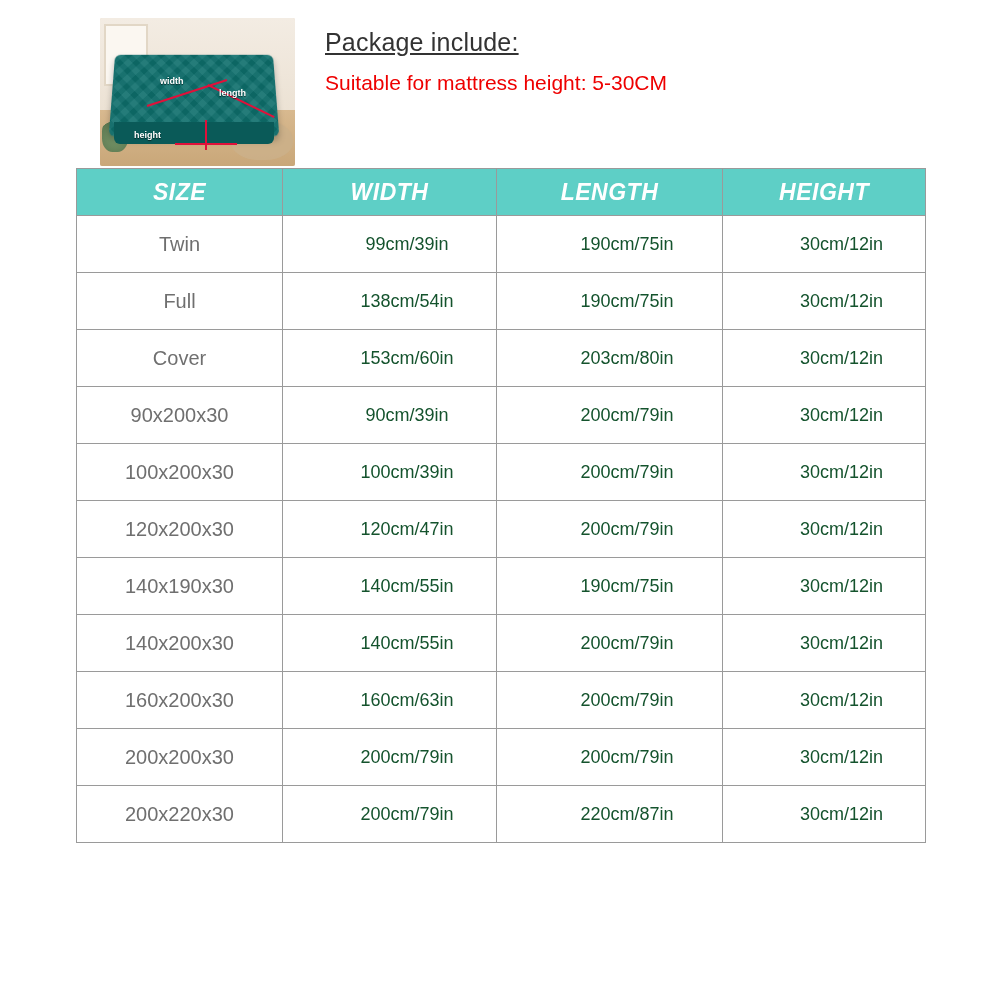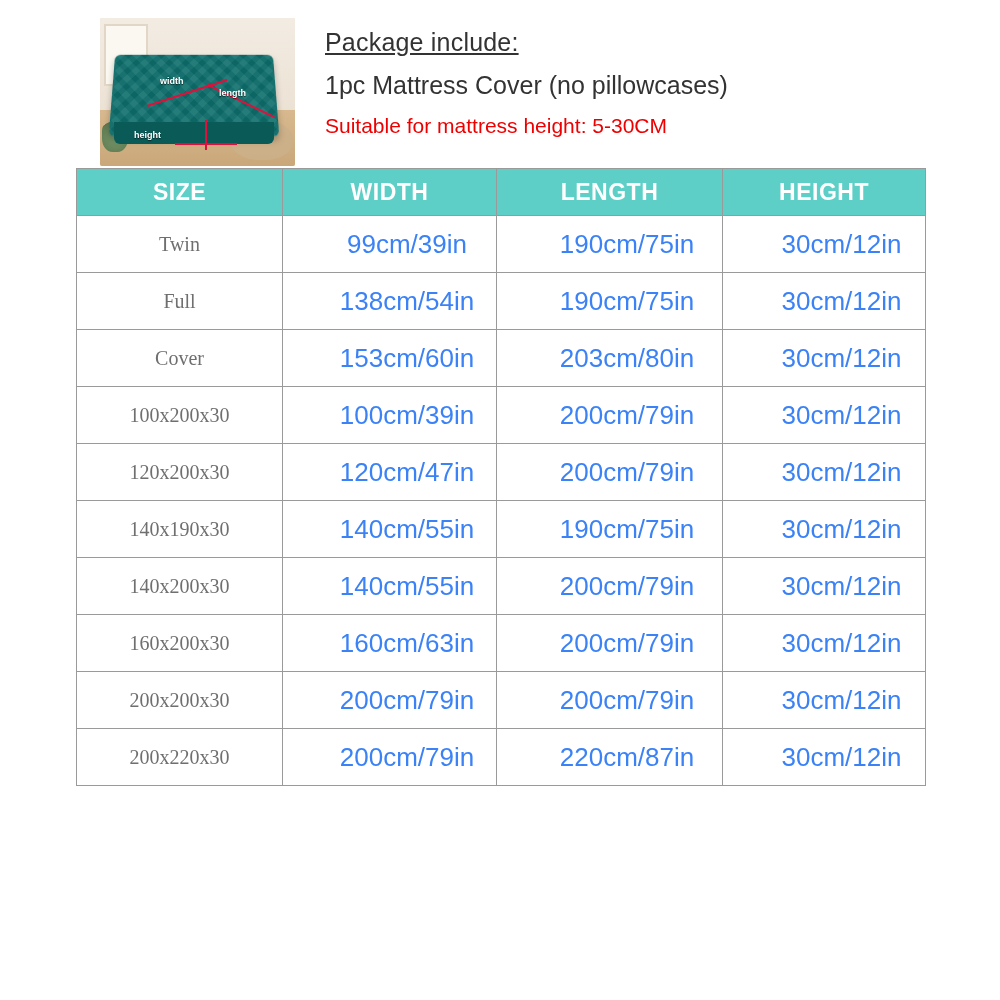--- a/index.html
+++ b/index.html
@@ -151,36 +151,36 @@
     table-layout: fixed;
   }
   .size-table th {
     background: #5ecfc6;
     color: #ffffff;
     font-size: 23px;
     font-weight: bold;
     height: 44px;
     border: 1px solid #9a9a9a;
     letter-spacing: .5px;
+    font-style: italic;
   }
   .size-table td {
     border: 1px solid #9a9a9a;
     height: 54px;
     text-align: center;
     color: #7d7d7d;
     font-size: 21px;
   }
   .size-table td.size-cell {
     font-size: 20px;
     color: #6f6f6f;
-    font-family: Liberation Serif, serif;
   }
   .size-table td.val-cell {
-    font-size: 26px;
-    color: #3b82f6;
+    font-size: 18px;
+    color: #14532d;
     padding-left: 36px;
   }
   .col-size   { width: 206px; }
   .col-width  { width: 214px; }
   .col-length { width: 226px; }
   .col-height { width: 203px; }
 </style>
 </head>
 <body>
 
@@ -200,21 +200,20 @@
     <div class="arrow-line arr-height"></div>
     <div class="arr-vert"></div>
 
     <div class="photo-label lbl-width">width</div>
     <div class="photo-label lbl-length">length</div>
     <div class="photo-label lbl-height">height</div>
   </div>
 
   <div class="top-text">
     <p class="pkg-title">Package include:</p>
-    <p class="pkg-line">1pc Mattress Cover (no pillowcases)</p>
     <p class="suitable">Suitable for mattress height: 5-30CM</p>
   </div>
 </div>
 
 <table class="size-table">
   <colgroup>
     <col class="col-size">
       <col class="col-width">
       <col class="col-length">
       <col class="col-height">
@@ -240,20 +239,26 @@
         <td class="val-cell">190cm/75in</td>
         <td class="val-cell">30cm/12in</td>
       </tr>
       <tr>
         <td class="size-cell">Cover</td>
         <td class="val-cell">153cm/60in</td>
         <td class="val-cell">203cm/80in</td>
         <td class="val-cell">30cm/12in</td>
       </tr>
       <tr>
+        <td class="size-cell">90x200x30</td>
+        <td class="val-cell">90cm/39in</td>
+        <td class="val-cell">200cm/79in</td>
+        <td class="val-cell">30cm/12in</td>
+      </tr>
+      <tr>
         <td class="size-cell">100x200x30</td>
         <td class="val-cell">100cm/39in</td>
         <td class="val-cell">200cm/79in</td>
         <td class="val-cell">30cm/12in</td>
       </tr>
       <tr>
         <td class="size-cell">120x200x30</td>
         <td class="val-cell">120cm/47in</td>
         <td class="val-cell">200cm/79in</td>
         <td class="val-cell">30cm/12in</td>

